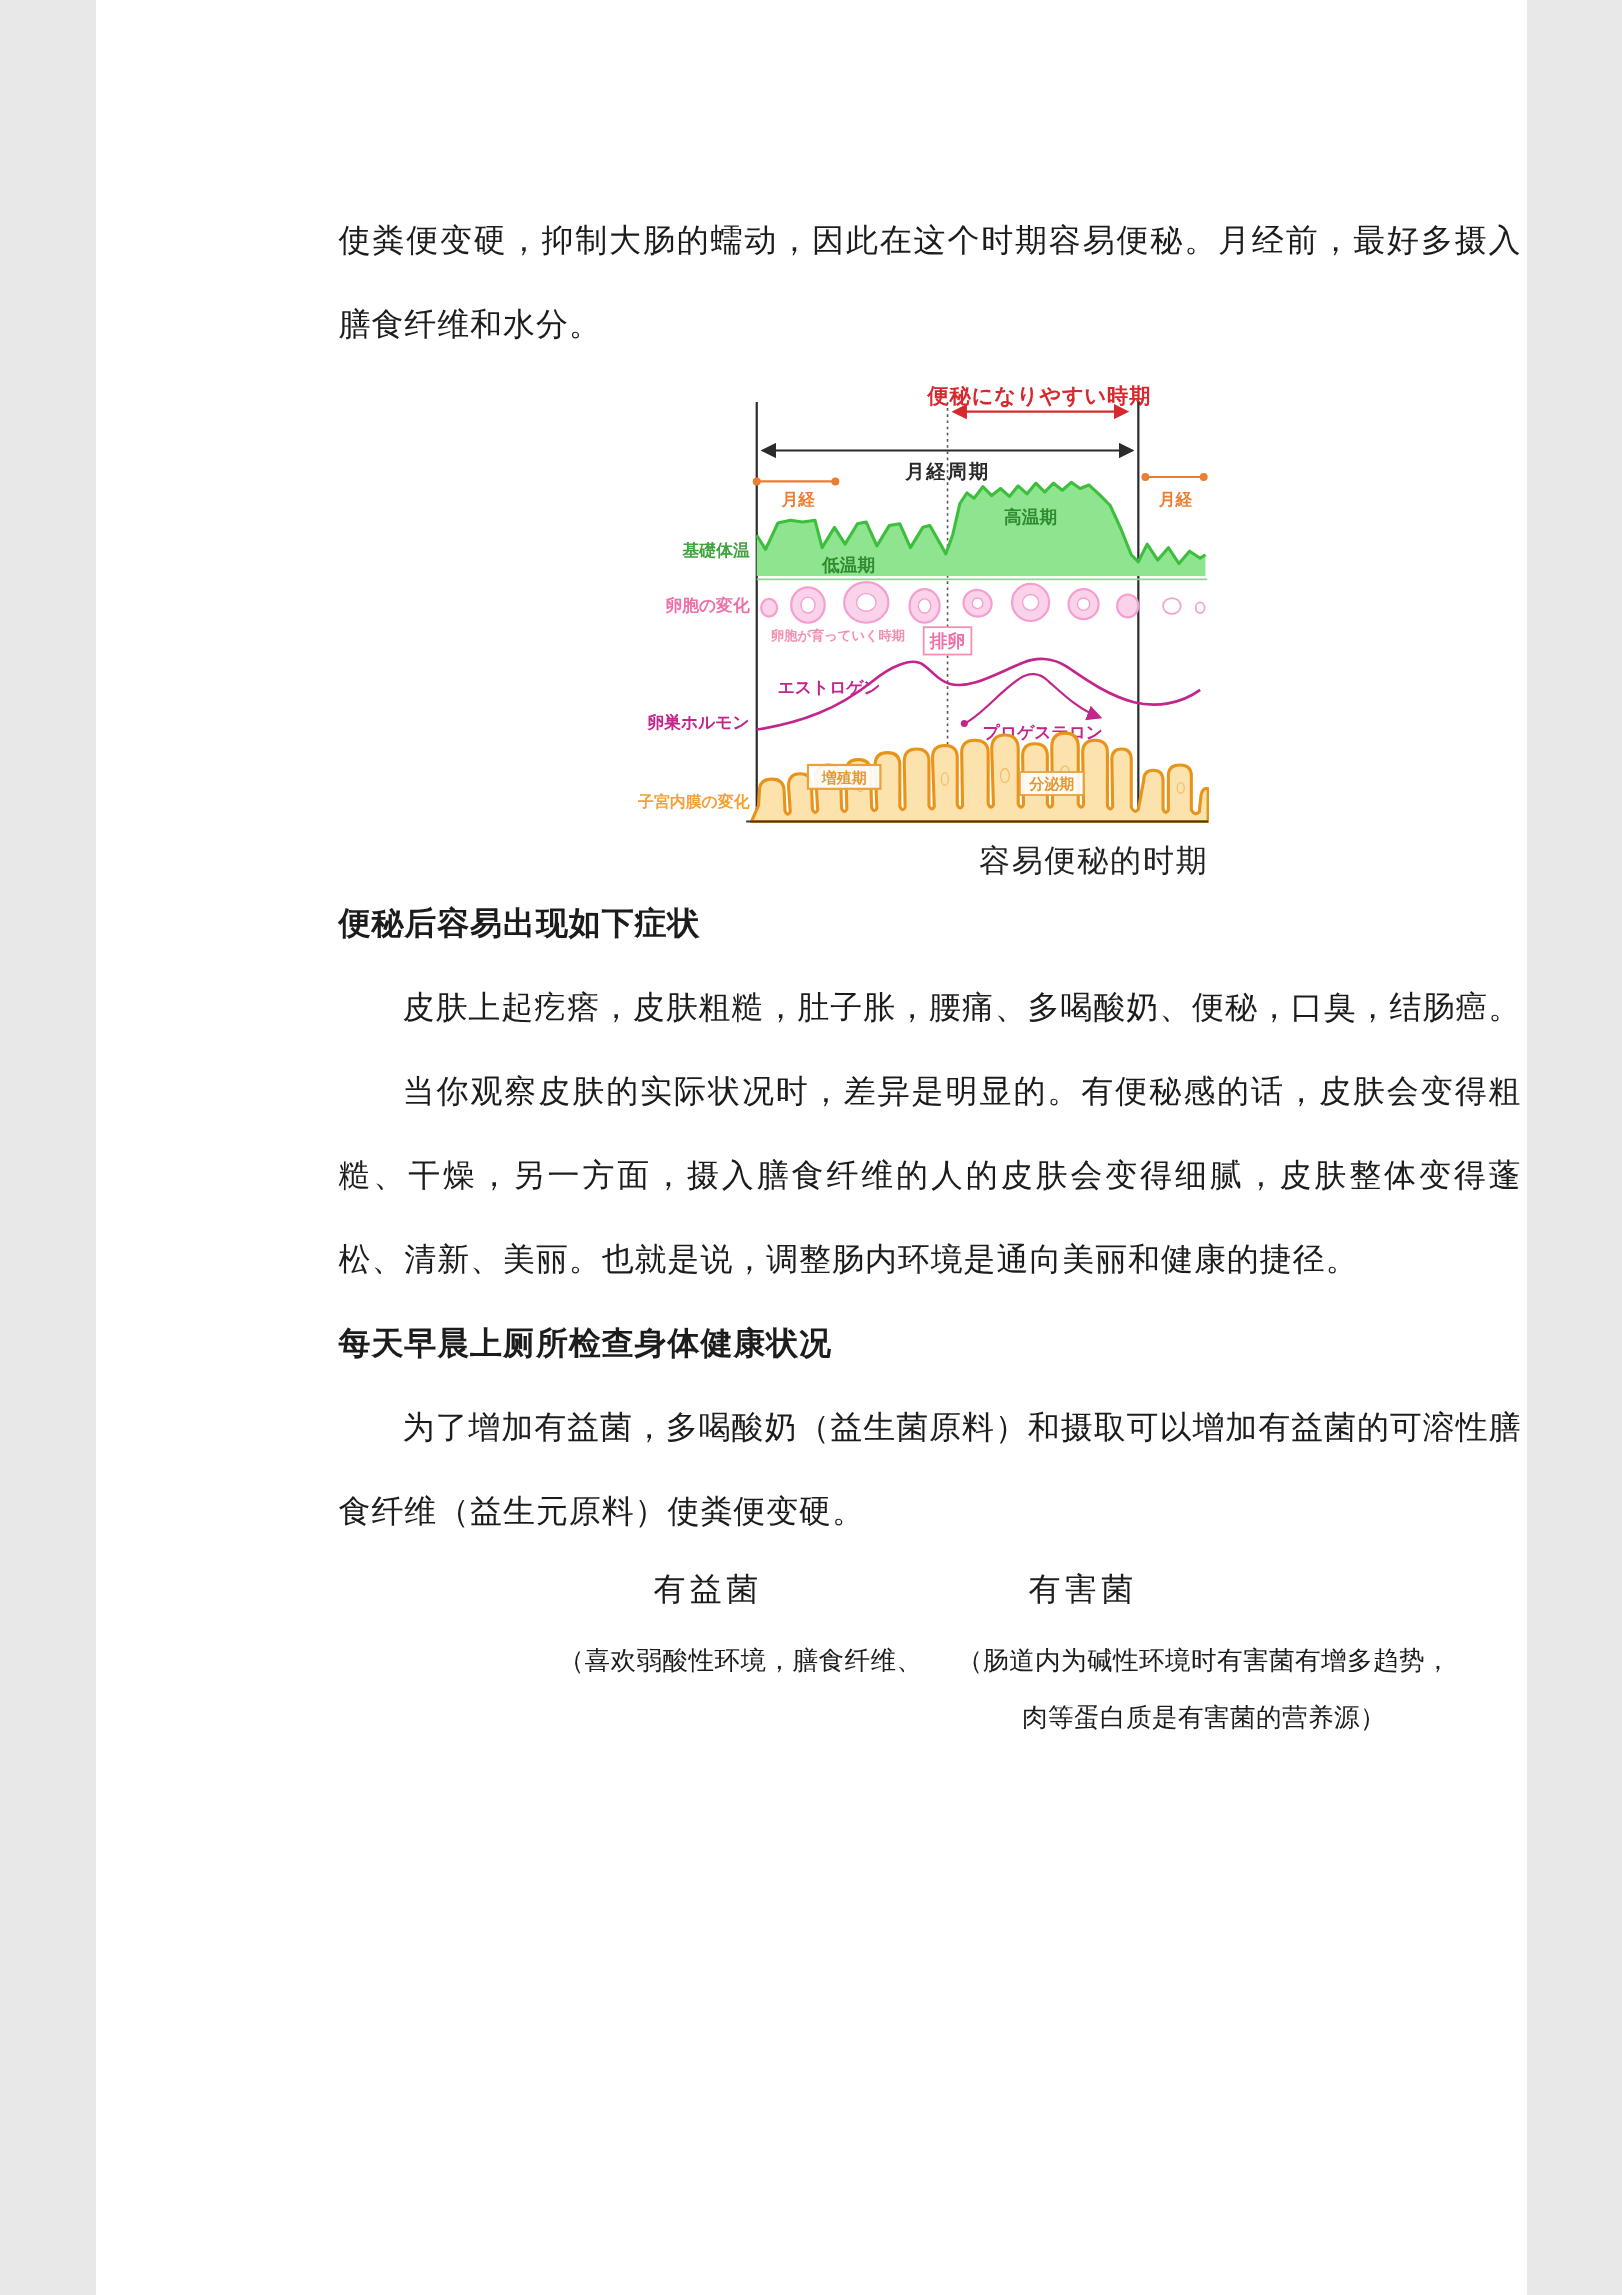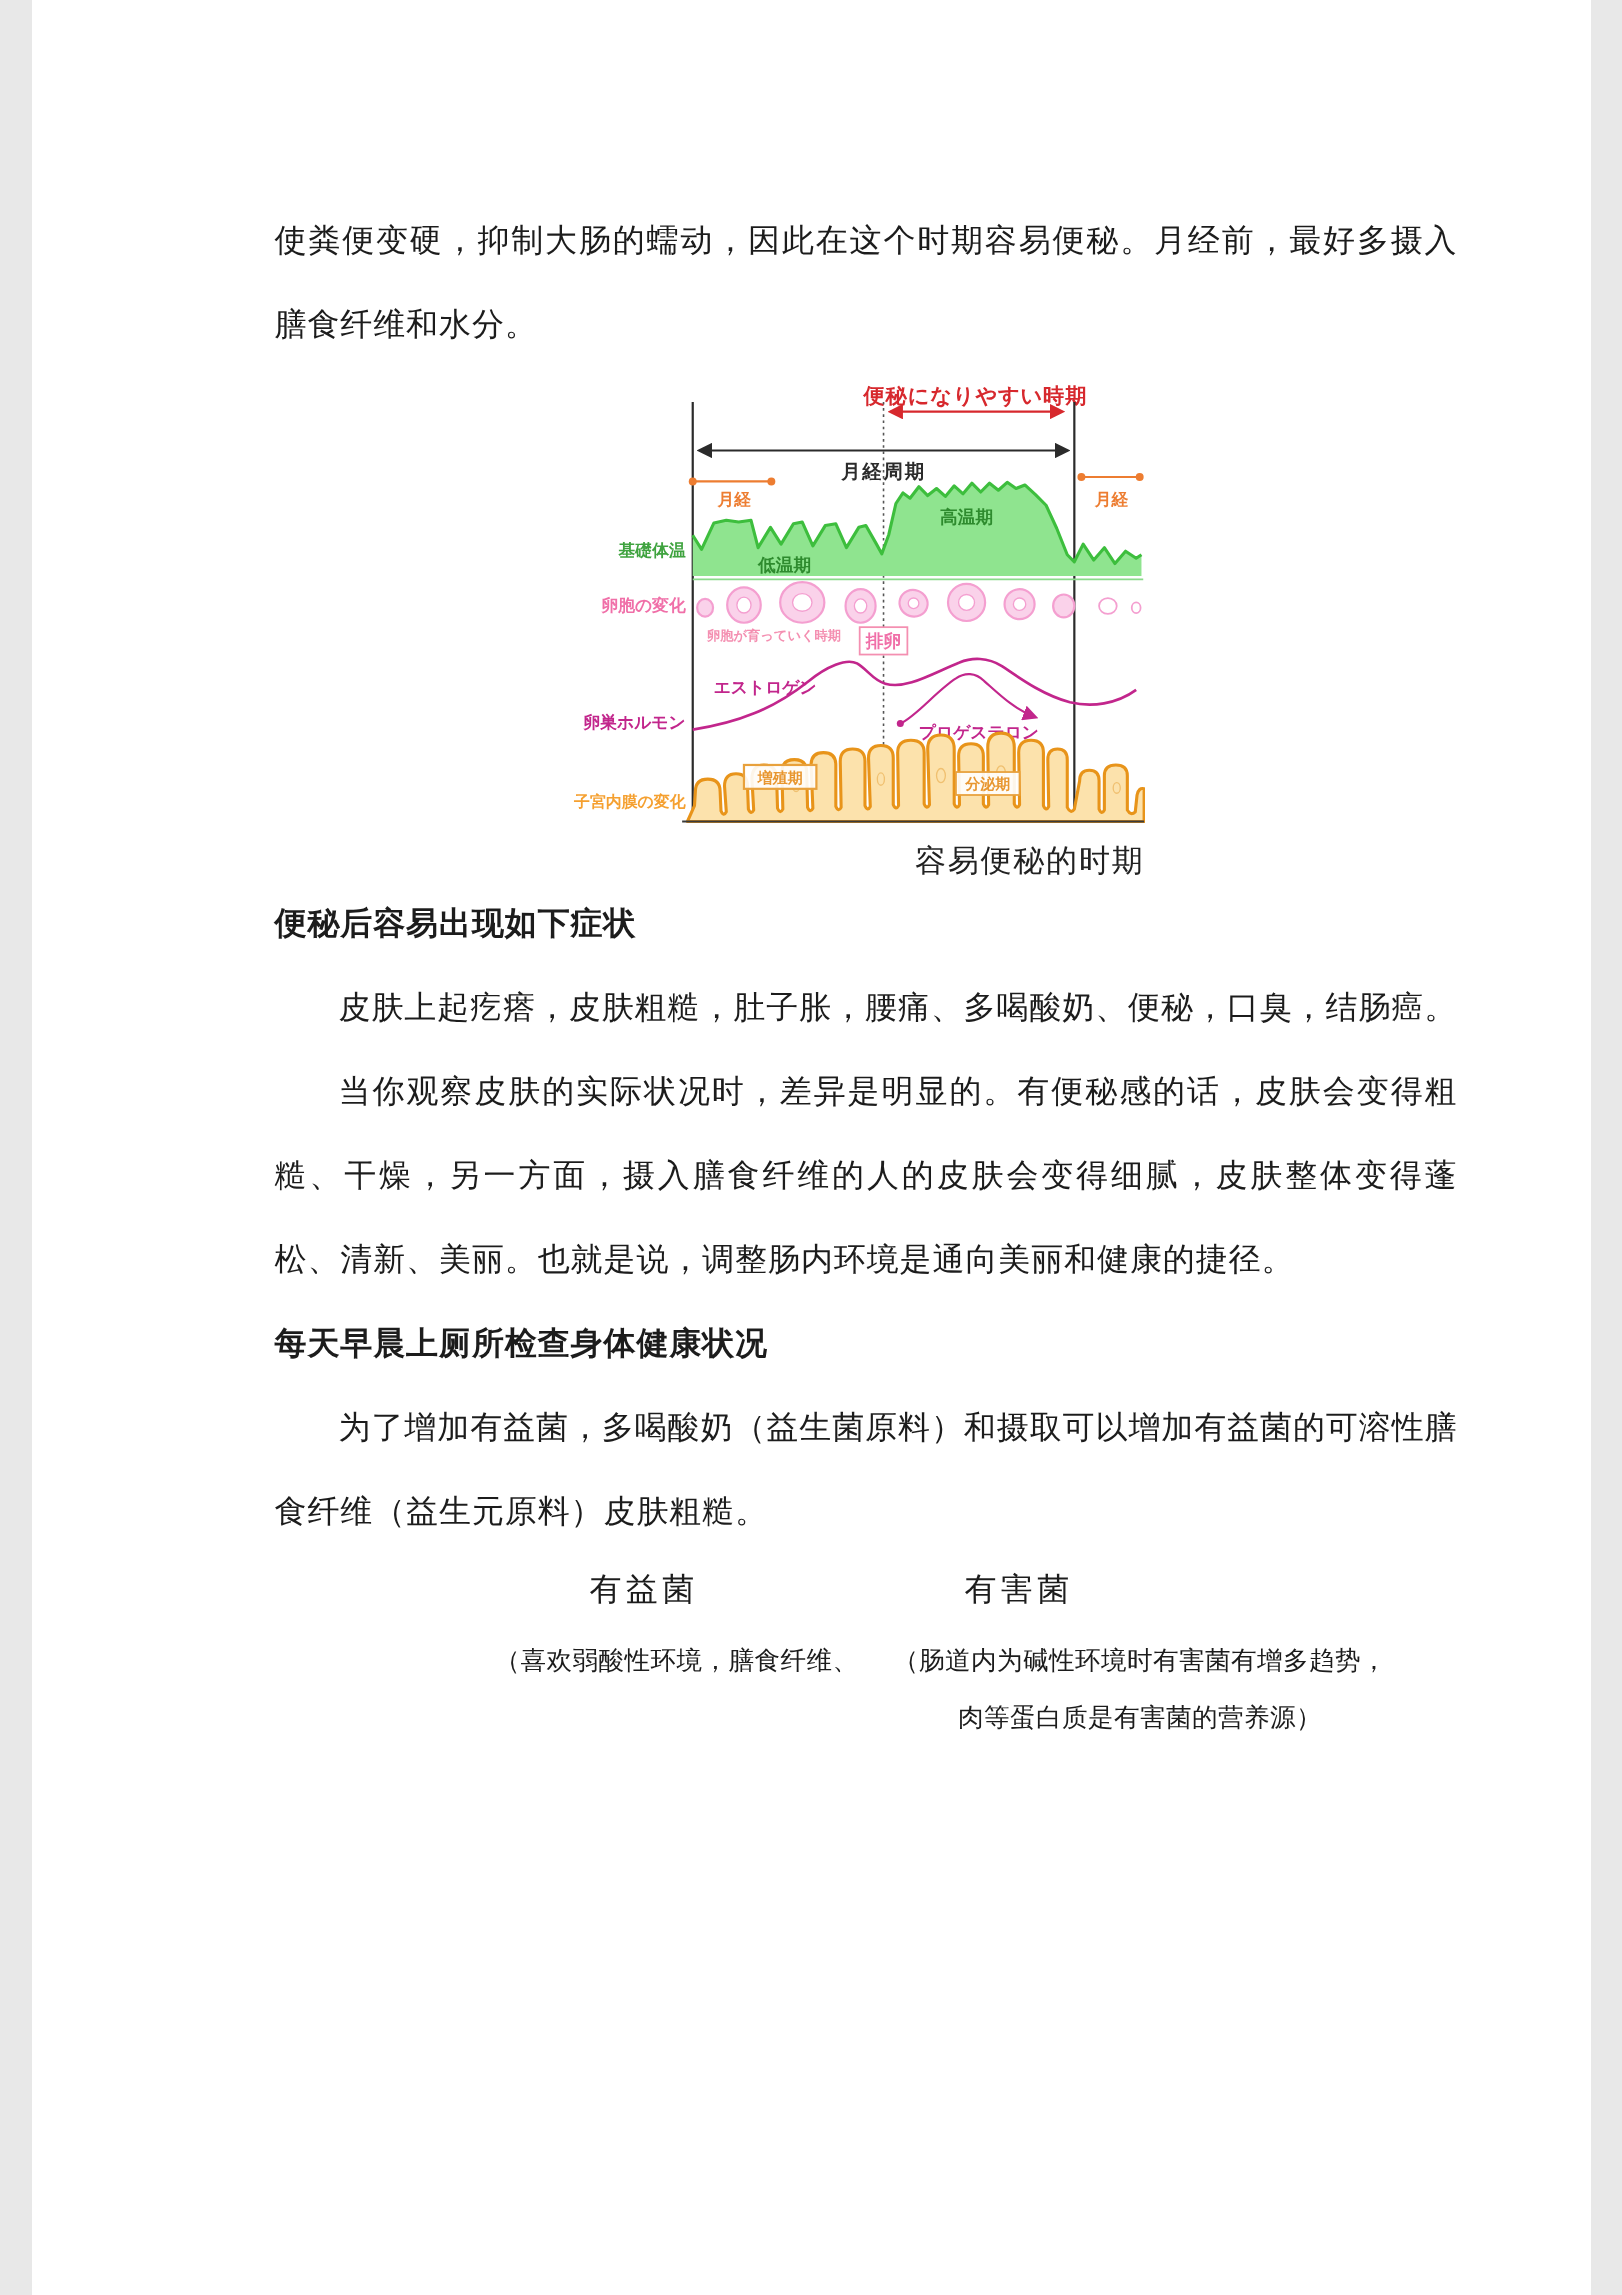--- a/index.html
+++ b/index.html
@@ -1,18 +1,18 @@
 <!DOCTYPE html>
 <html style="font-size:14px"><head>
 <meta charset="utf-8">
 <style>
   html,body{margin:0;padding:0;background:#e8e8e8;}
   .page{
     position:relative;
-    width:1559px;height:2295px;
+    width:1431px;height:2295px;
     background:#ffffff;
     font-family:"Liberation Serif","DejaVu Serif",serif;
     color:#1c1c1c;
     overflow:hidden;
     margin:0 auto;
   }
   .content{position:absolute;left:243px;top:198px;width:1183px;}
   p.body{
     font-size:32px;letter-spacing:0.9px;line-height:84px;
     text-align:justify;margin:0;
@@ -162,21 +162,21 @@
         <line x1="136" y1="510" x2="659" y2="510" stroke="#3a3a3a" stroke-width="2.5"></line>
       </svg>
       <div class="figcaption">容易便秘的时期</div>
     </div>
 
     <h2 class="hd">便秘后容易出现如下症状</h2>
     <p class="body indent">皮肤上起疙瘩，皮肤粗糙，肚子胀，腰痛、多喝酸奶、便秘，口臭，结肠癌。</p>
     <p class="body indent">当你观察皮肤的实际状况时，差异是明显的。有便秘感的话，皮肤会变得粗糙、干燥，另一方面，摄入膳食纤维的人的皮肤会变得细腻，皮肤整体变得蓬松、清新、美丽。也就是说，调整肠内环境是通向美丽和健康的捷径。</p>
 
     <h2 class="hd gap-top">每天早晨上厕所检查身体健康状况</h2>
-    <p class="body indent p5">为了增加有益菌，多喝酸奶（益生菌原料）和摄取可以增加有益菌的可溶性膳食纤维（益生元原料）皮肤粗糙。</p>
+    <p class="body indent p5">为了增加有益菌，多喝酸奶（益生菌原料）和摄取可以增加有益菌的可溶性膳食纤维（益生元原料）使粪便变硬。</p>
 
     <div class="bacteria">
       <div class="bac-label good">有益菌</div>
       <div class="bac-label bad">有害菌</div>
       <div class="bac-note good">
         <div>（喜欢弱酸性环境，膳食纤维、</div>
       </div>
       <div class="bac-note bad">
         <div>（肠道内为碱性环境时有害菌有增多趋势，</div>
         <div>肉等蛋白质是有害菌的营养源）</div>

